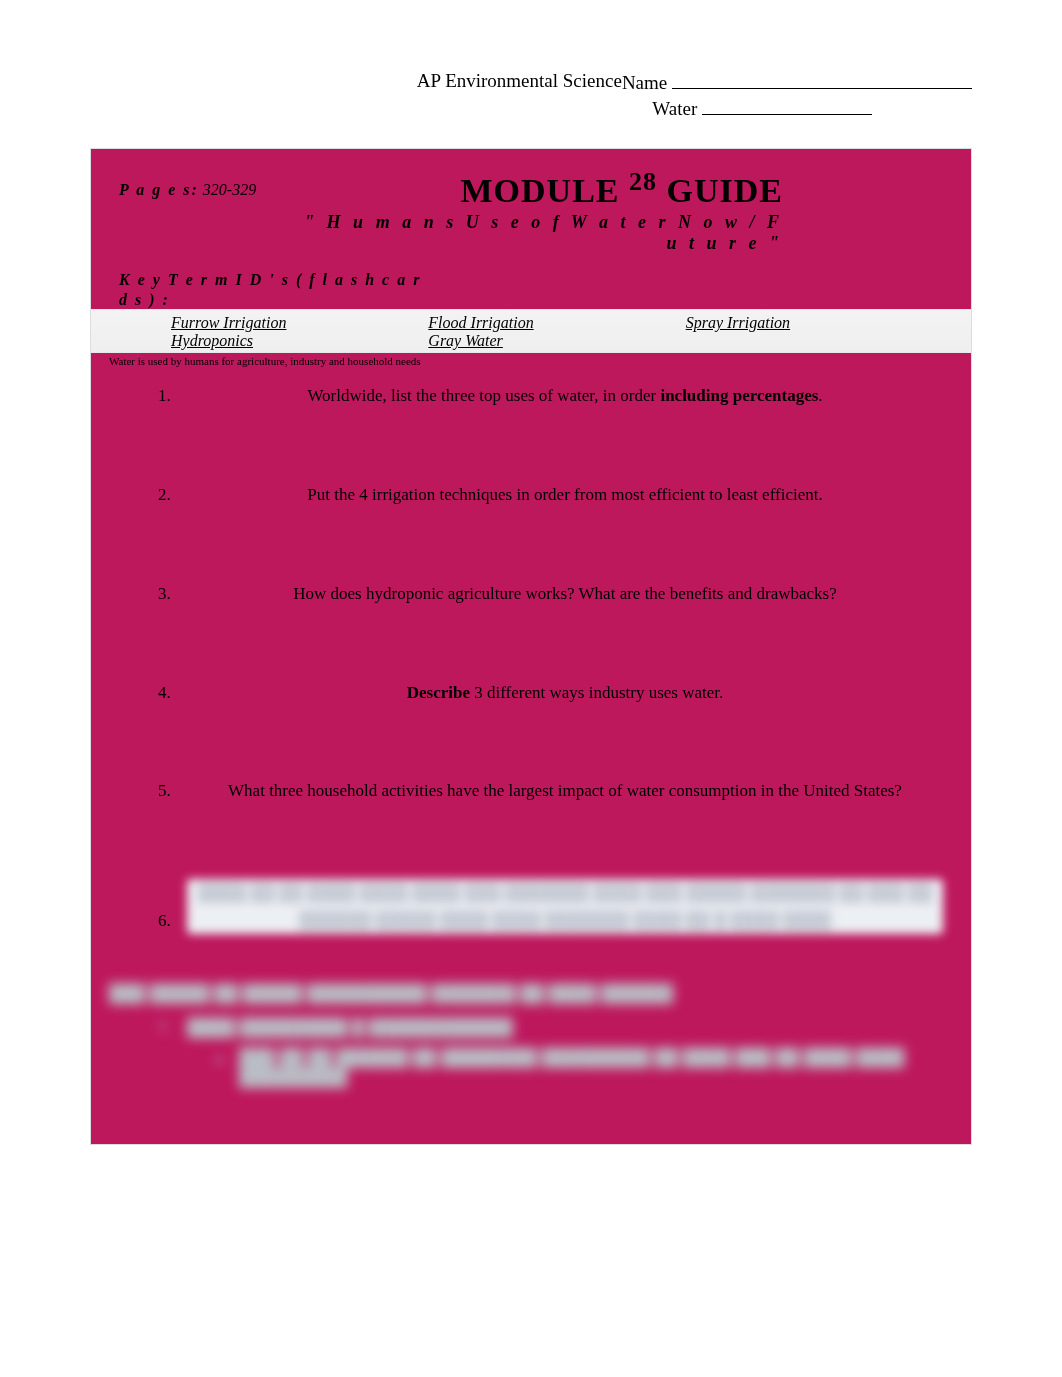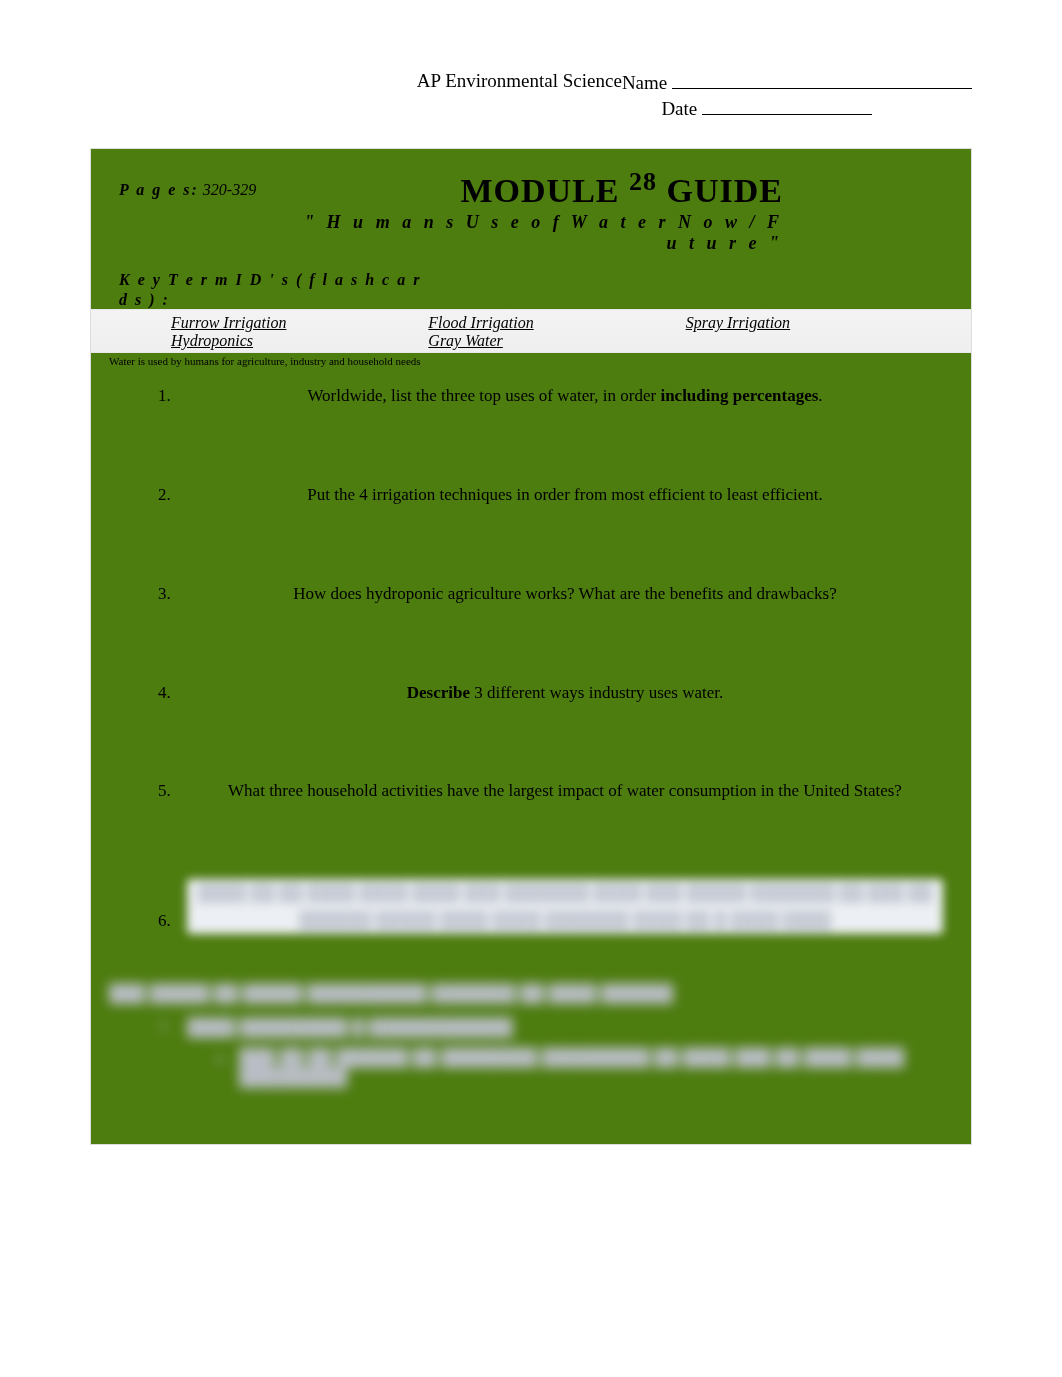--- a/index.html
+++ b/index.html
@@ -23,21 +23,21 @@
     font-size: 19px;
     margin-bottom: 28px;
     padding-right: 100px;
   }
   .underline { display:inline-block; border-bottom:1px solid #000; min-width: 10px; height: 1em; vertical-align: baseline;}
   .name-line { width: 300px; }
   .date-line { width: 170px; }
 
   .module-box {
     border: 1px solid #ddd;
-    background: #4d7c0f;
+    background: #be185d;
     padding: 18px 28px 40px 28px;
     position: relative;
   }
   .module-header {
     display:flex;
     align-items:flex-start;
     gap: 40px;
     margin-bottom: 4px;
   }
   .pages {
@@ -135,21 +135,21 @@
 <body>
 
 <div class="header-row">
   <div>AP Environmental Science</div>
   <div>
     <span>Name</span>
     <span class="underline name-line"></span>
   </div>
 </div>
 <div class="date-row">
-  <span>Date</span>
+  <span>Water</span>
   <span class="underline date-line"></span>
 </div>
 
 <div class="module-box">
 
   <div class="module-header">
     <div class="pages">
       <span class="pages-label">P a g e s:</span>
       <span class="pages-val">320-329</span>
     </div>

